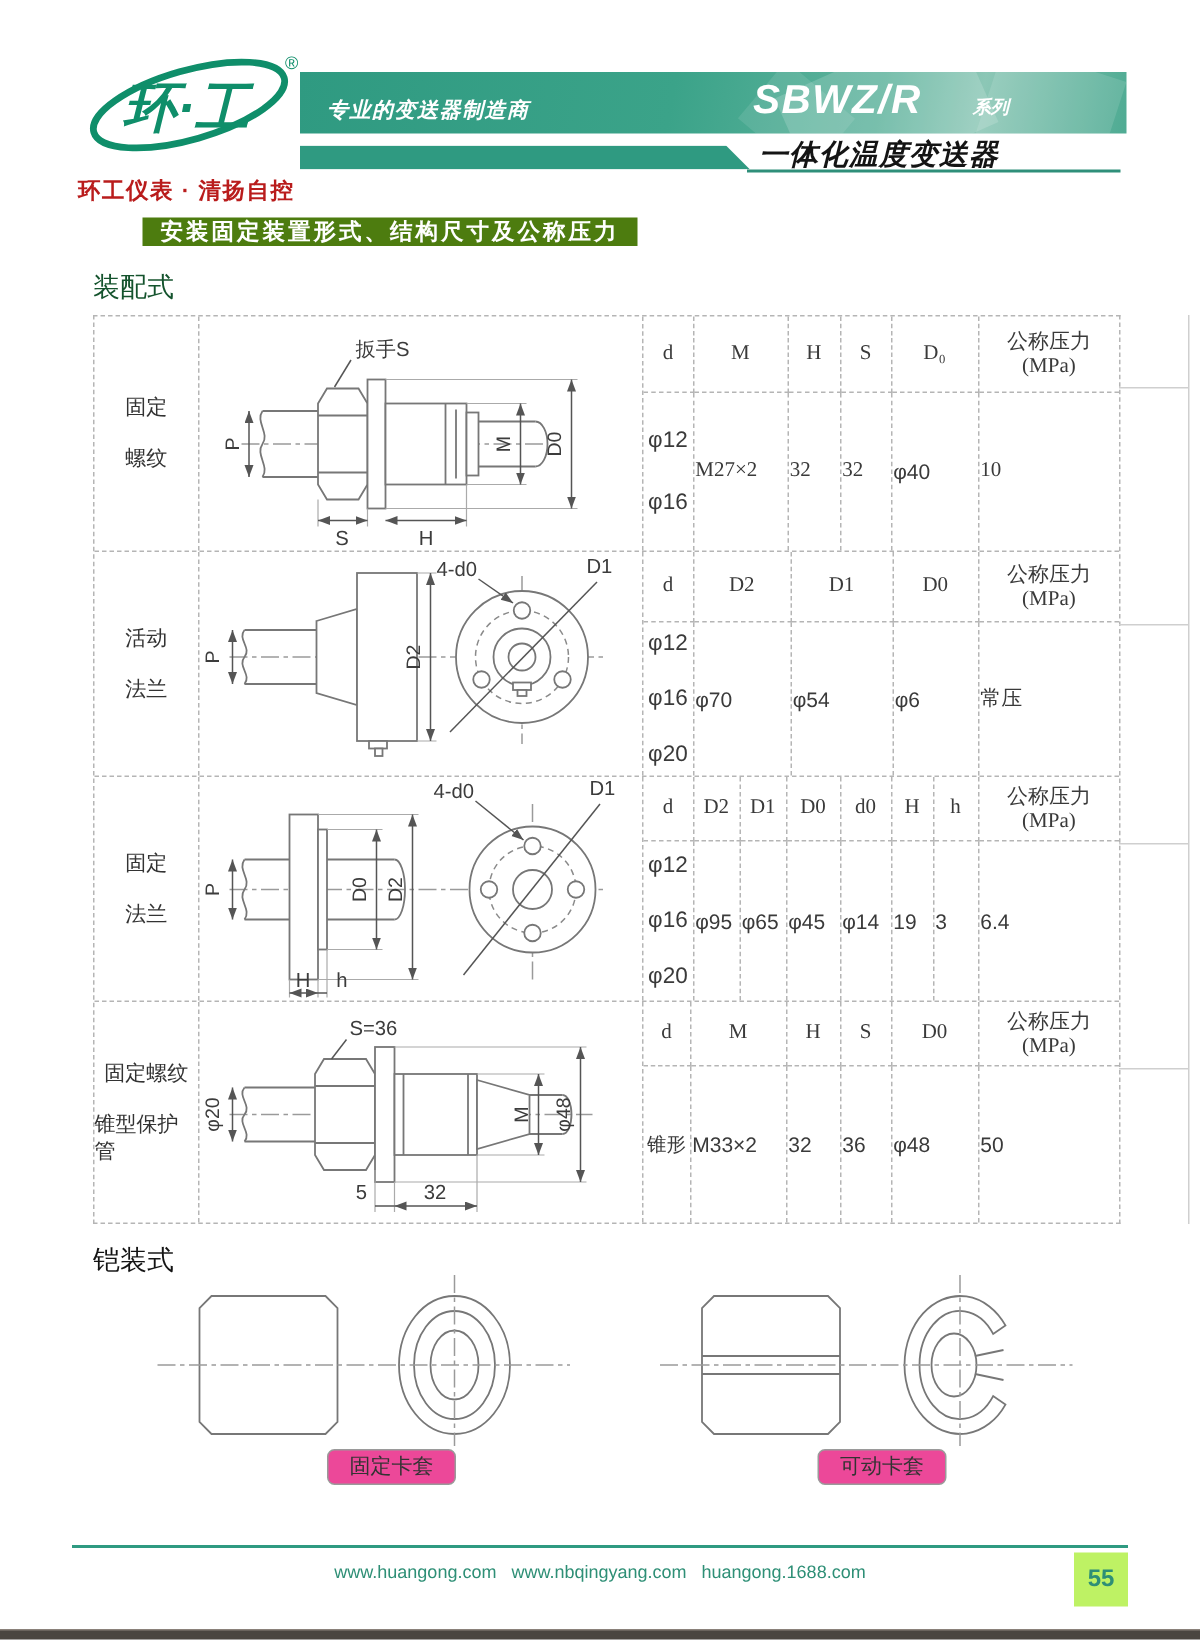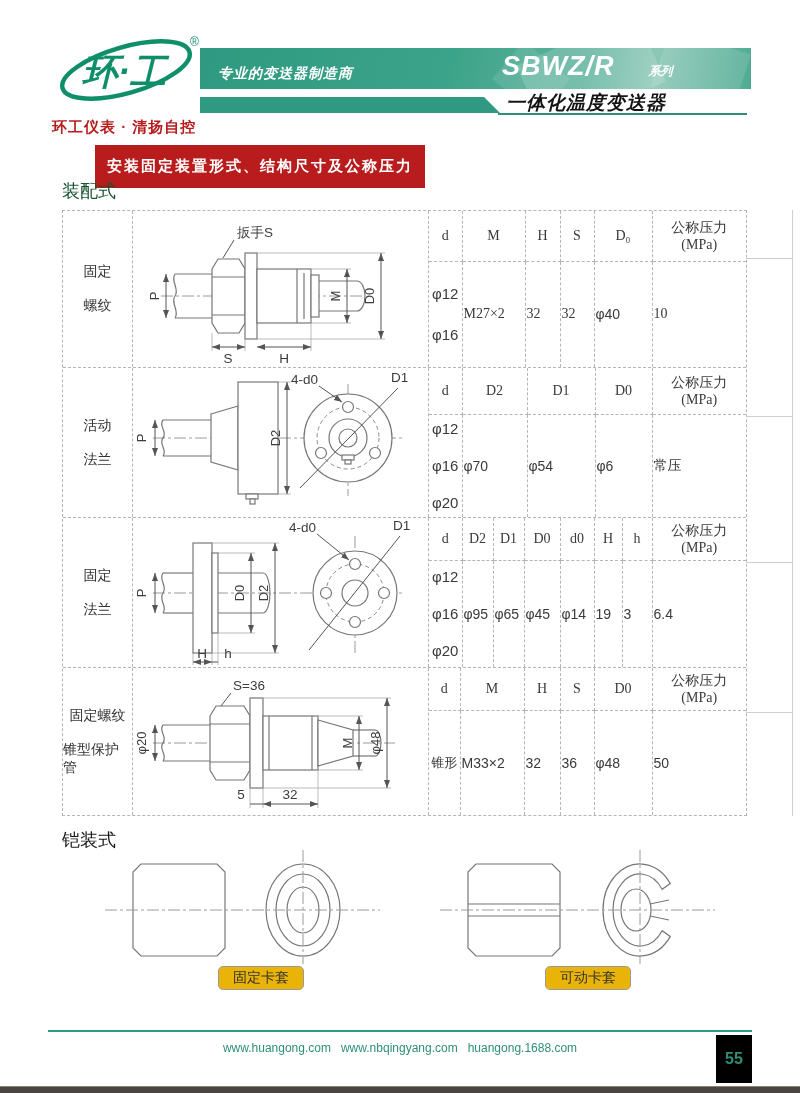--- a/index.html
+++ b/index.html
@@ -24,22 +24,22 @@
     gap:6px; color:#fff; font-style:italic; }
   .series-main { font-size:27px; font-weight:bold; letter-spacing:1px; }
   .series-suffix { font-size:12px; font-weight:bold;margin-left:28px; }
   .subbar { left:200px; top:97px; width:300px; height:16px; background:#2f9a81;
     clip-path:polygon(0 0,284px 0,300px 100%,0 100%); }
   .product-line { left:506px; top:90px; font-size:19px; font-weight:bold;
     font-style:italic; color:#141414; letter-spacing:1px; }
   .underline { left:498px; top:113px; width:249px; height:2px; background:#2f8f7a; }
 
   
-  .badge { left:95px; top:145px; background:#b91c1c; color:#fff; font-size:15px;
-    font-weight:bold; letter-spacing:2px; padding:12px 12px; }
+  .badge { left:95px; top:145px; background:#4d7c0f; color:#fff; font-size:15px;
+    font-weight:bold; letter-spacing:2px; padding:0 12px; }
   .h-assembly { left:62px; top:179px; font-size:18px; color:#14532d; }
   .h-armored { left:62px; top:828px; font-size:18px; color:#141414; }
 
   
   .atable { left:62px; top:210px; width:683px; border:1px dashed #b5b5b5; }
   .arow { display:grid; grid-template-columns:70px 296px 1fr; border-bottom:1px dashed #b5b5b5; }
   .arow:last-child { border-bottom:none; }
   .r1 { height:156px; } .r2 { height:149px; } .r3 { height:149px; } .r4 { height:147px; }
   .acell-label { border-right:1px dashed #b5b5b5; display:flex; flex-direction:column;
     justify-content:center; align-items:center; gap:16px; font-size:14px; color:#333; }
@@ -69,28 +69,28 @@
   .ln  { stroke:#777; stroke-width:1.2; fill:none; }
   .lnf { stroke:#777; stroke-width:1.2; fill:#fff; }
   .cl  { stroke:#9a9a9a; stroke-width:1; stroke-dasharray:12 3 3 3; fill:none; }
   .dash{ stroke:#8a8a8a; stroke-width:1; stroke-dasharray:4 3; fill:none; }
   .dim { stroke:#555; stroke-width:1; fill:none; }
   .ext { stroke:#aaa; stroke-width:0.8; fill:none; }
   .dt  { font-size:13px; fill:#3c3c3c; }
   .dt2 { font-size:13.5px; fill:#3c3c3c; }
 
   
-  .tag { border:1px solid #9a9a9a; border-radius:5px; background:#eab308;
+  .tag { border:1px solid #9a9a9a; border-radius:5px; background:#ec4899;
     padding:2px 14px; font-size:14px; color:#333; }
 
   
   .footer-line { left:48px; top:1030px; width:704px; height:2px; background:#2f9a81; }
   .footer-urls { left:48px; top:1041px; width:704px; text-align:center; font-size:12px;
     color:#2e8f76; white-space:pre; }
-  .page-box { left:716px; top:1035px; width:36px; height:48px; background:#000000;
+  .page-box { left:716px; top:1035px; width:36px; height:36px; background:#bef264;
     display:flex; align-items:center; justify-content:center; font-size:16px;
     color:#2e8f76; font-weight:bold; }
   .bottom-strip { left:0; top:1086px; width:800px; height:7px; background:#4a4540;
     border-top:1px solid #8a817a; }
 </style>
 </head>
 <body>
 
 <svg class="abs" style="left:42px;top:28px;" width="165" height="84">
   <ellipse cx="84" cy="42" rx="66" ry="23" transform="rotate(-16 84 42)" fill="none" stroke="#0f8e6a" stroke-width="4.5"></ellipse>

